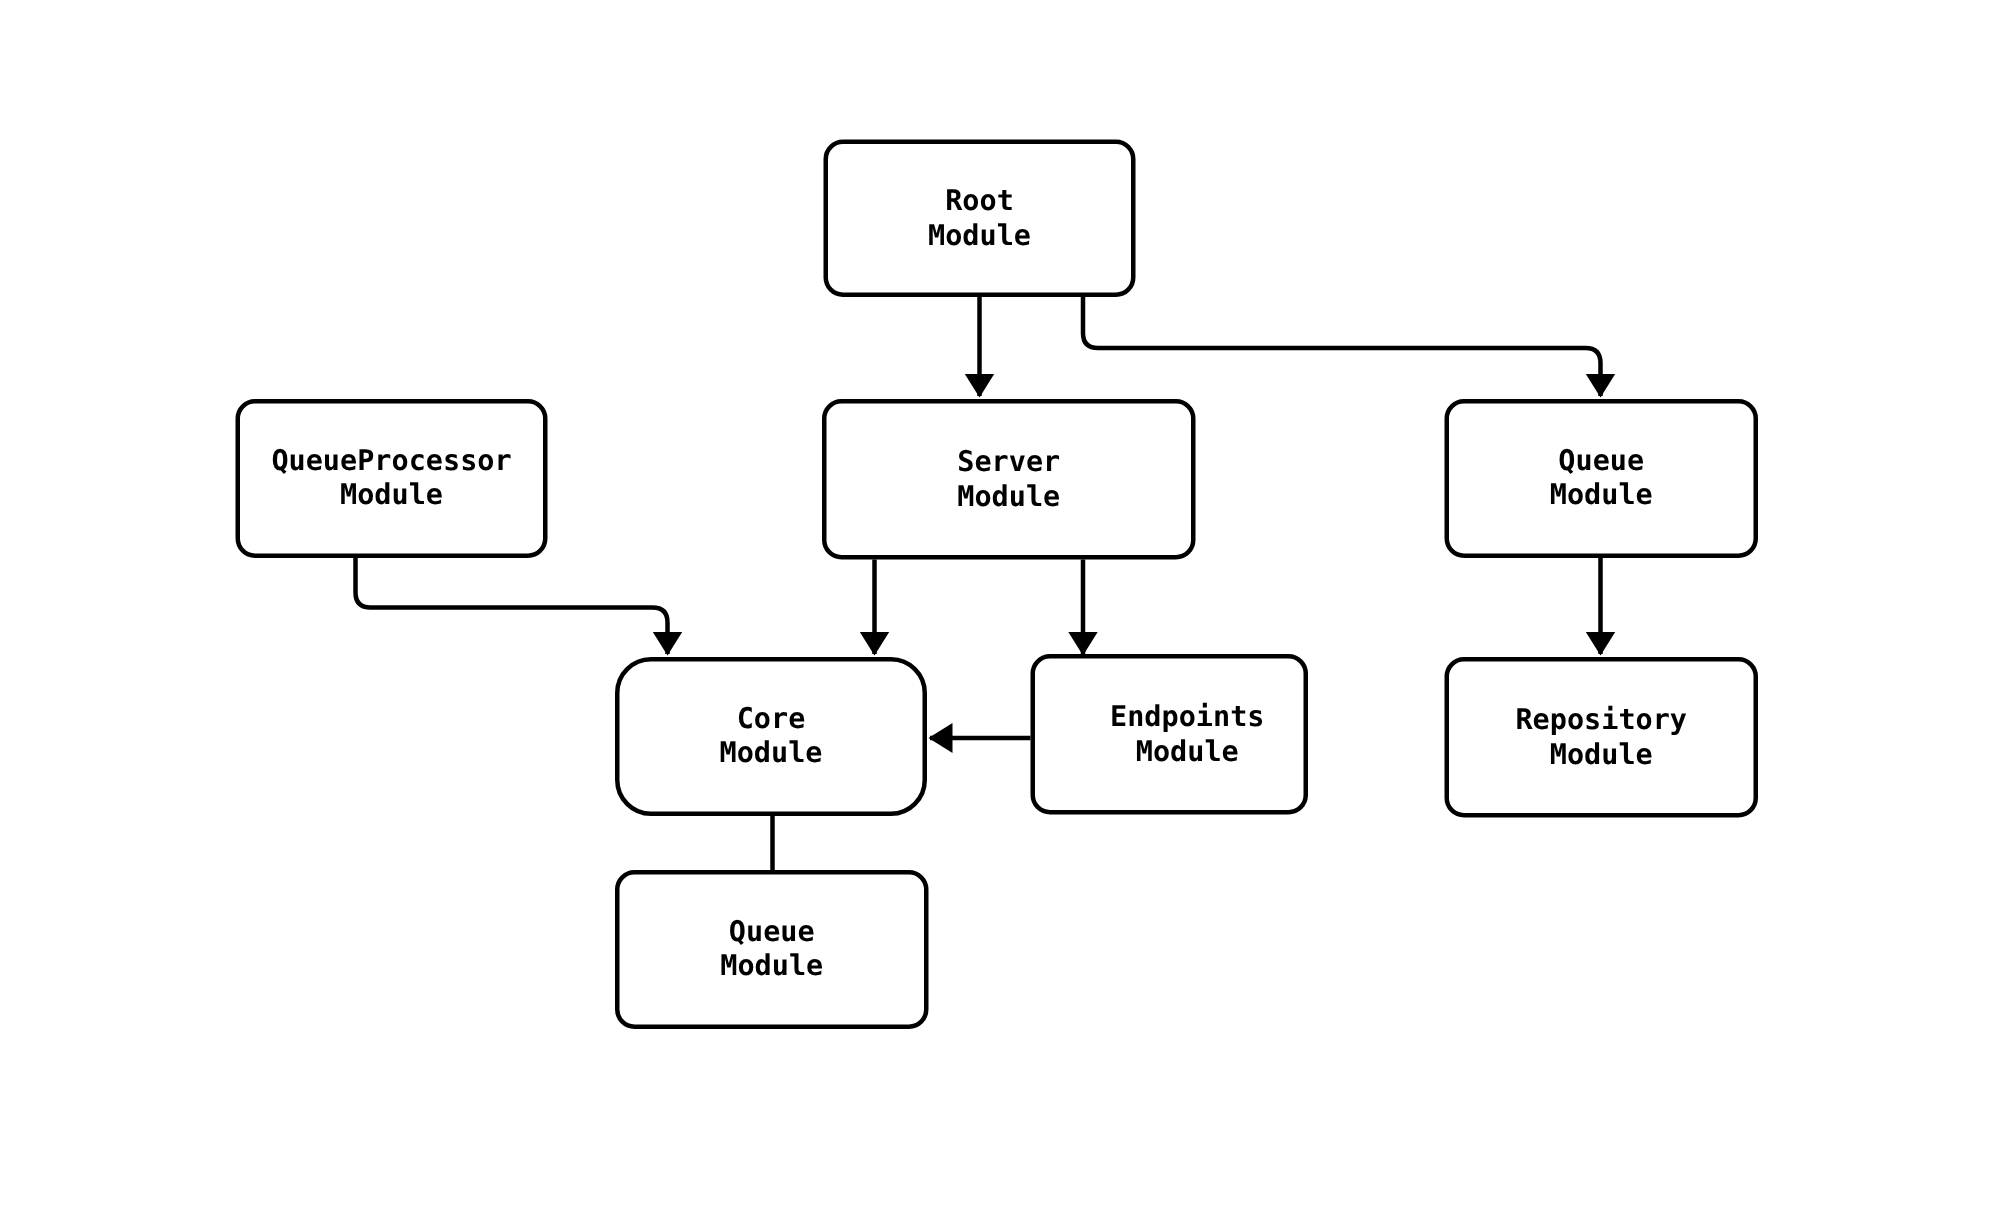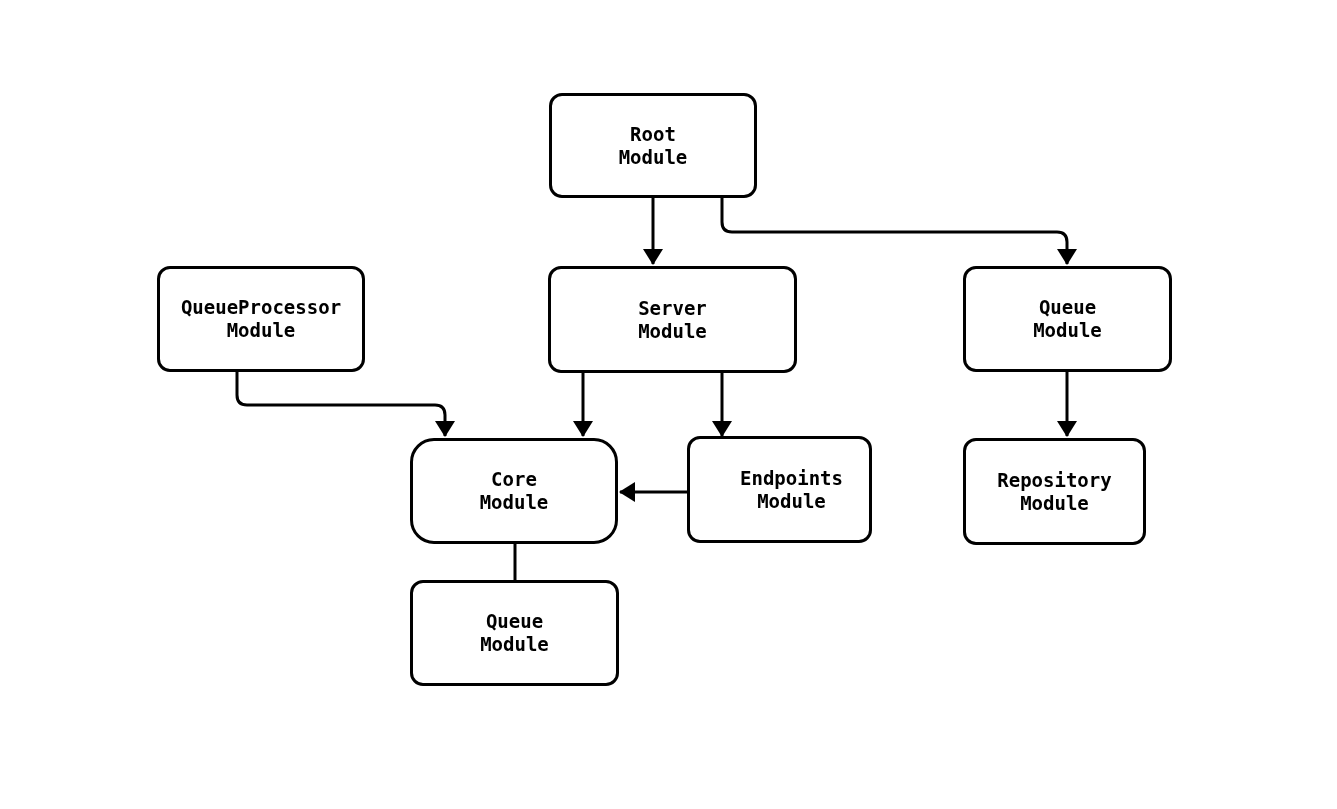--- a/index.html
+++ b/index.html
@@ -85,21 +85,21 @@
 Module</span>
       </div>
       <div class="node" style="left: 410px; top: 438px; width: 208px; height: 106px; border-radius: 24px;">
         <span class="node-label">Core
 Module</span>
       </div>
       <div class="node" style="left: 687px; top: 436px; width: 185px; height: 107px; padding-left: 24px;">
         <span class="node-label">Endpoints
 Module</span>
       </div>
-      <div class="node" style="left: 963px; top: 438px; width: 183px; height: 107px;">
+      <div class="node" style="left: 963px; top: 438px; width: 209px; height: 107px;">
         <span class="node-label">Repository
 Module</span>
       </div>
       <div class="node" style="left: 410px; top: 580px; width: 209px; height: 106px;">
         <span class="node-label">Queue
 Module</span>
       </div>
     </div>
 </div>
 

